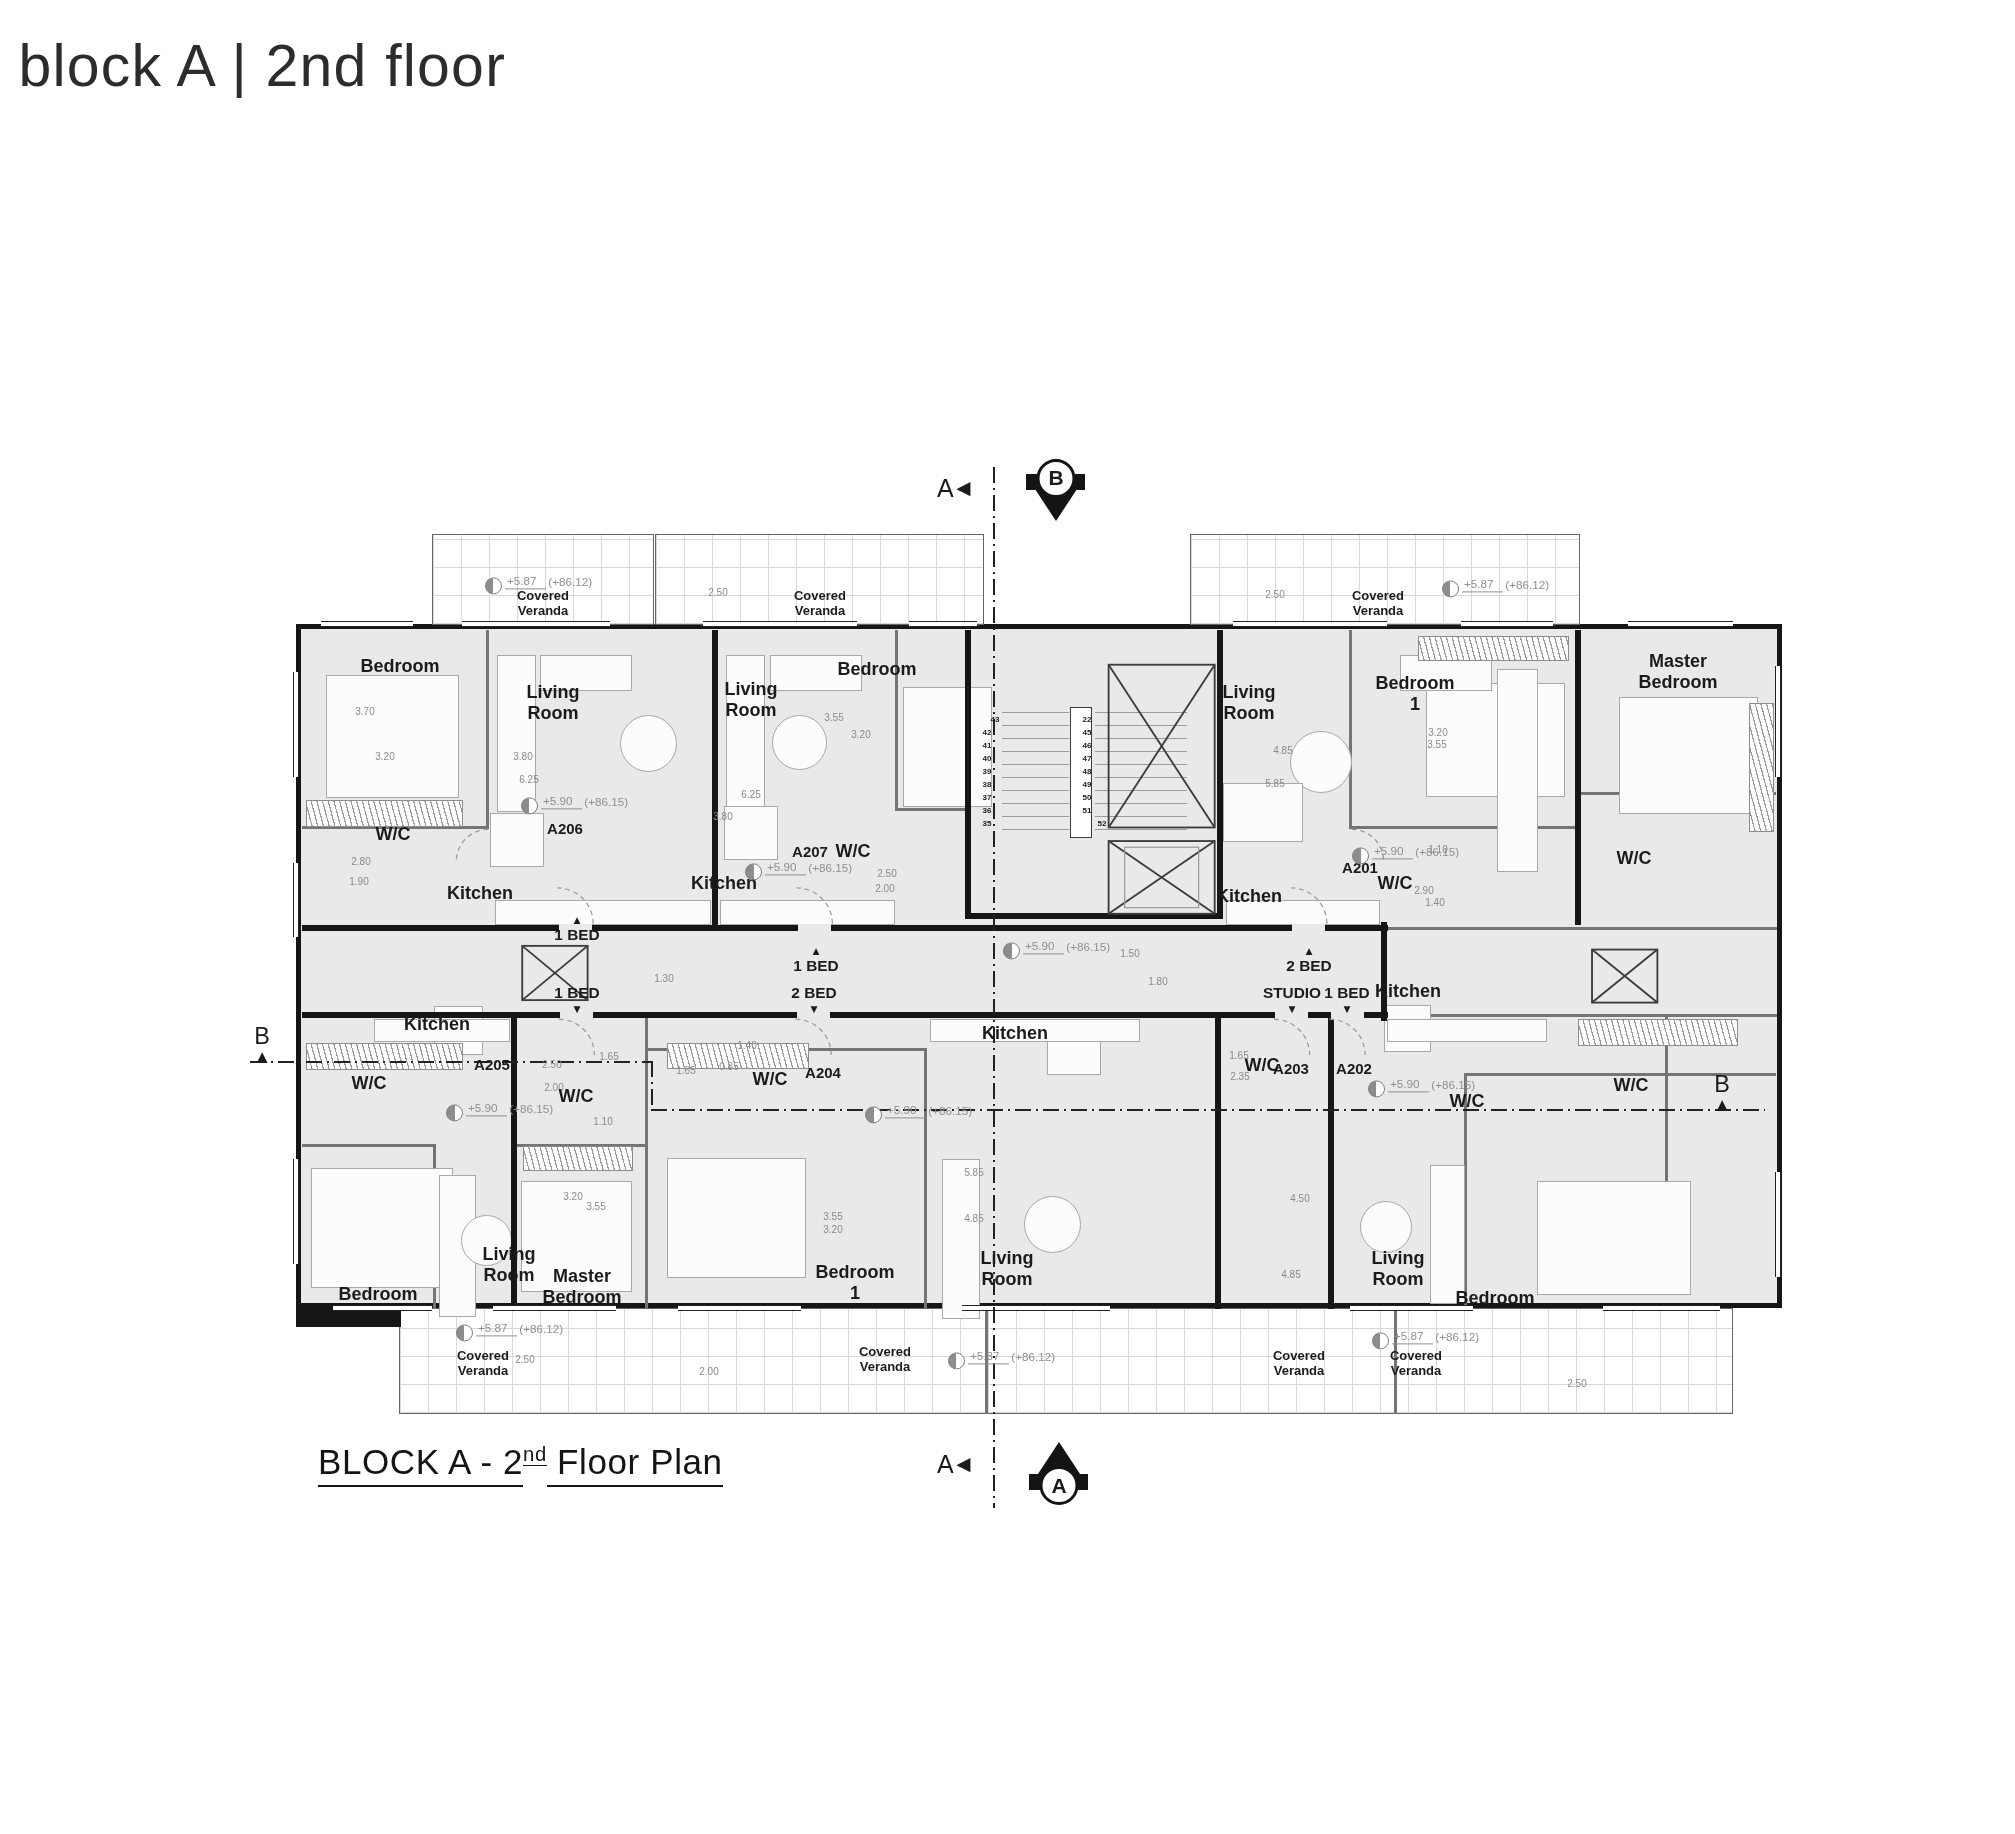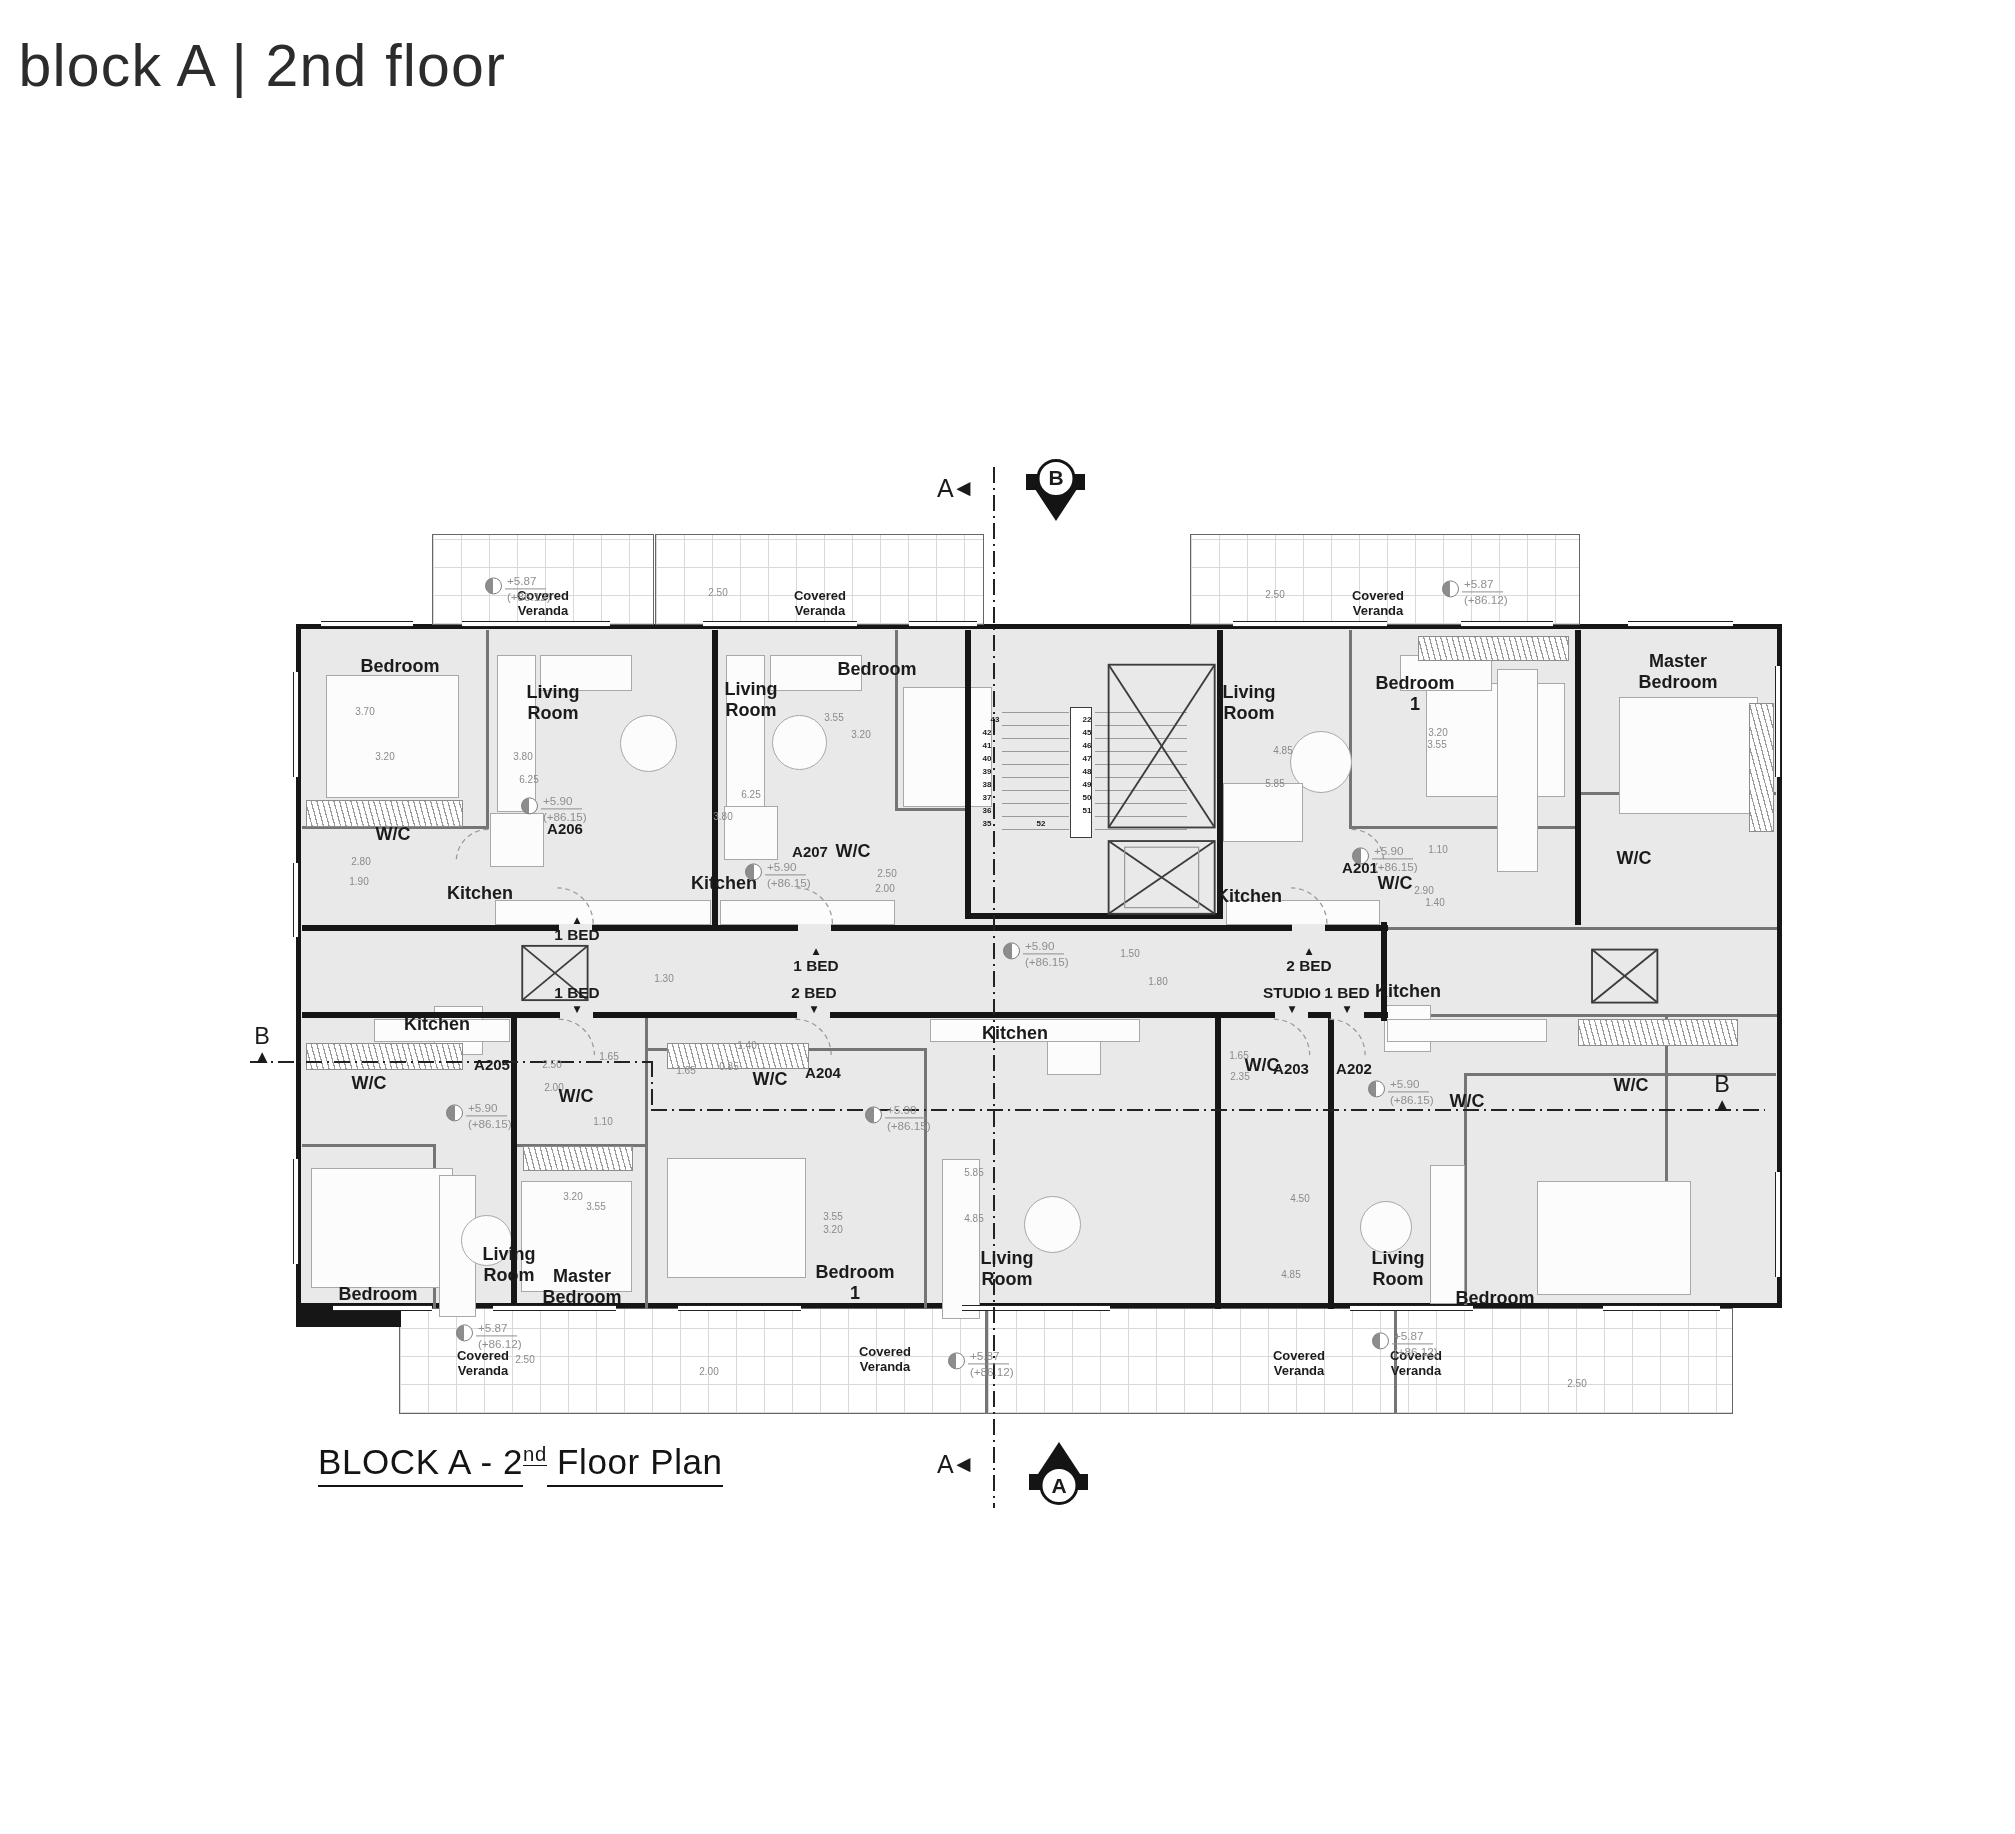--- a/index.html
+++ b/index.html
@@ -15,21 +15,21 @@
   .apt{font-weight:700;font-size:15px}
   .ent{font-weight:700;font-size:15.4px}
   .tri{font-size:11.7px}
   .dim{font-size:10px;color:#8a8a8a}
   .stairnum{font-weight:700;font-size:8px}
 
   
   .elev{position:absolute;display:flex;align-items:flex-start;gap:3.1px;transform:translate(-8px,-8.6px);z-index:6}
   .esym{width:15px;height:15px;border-radius:50%;border:1.2px solid #7d7d7d;flex:none;margin-top:2.5px;
         background:linear-gradient(90deg,#8d8d8d 50%,#fff 50%)}
-  .etxt{display:flex;flex-direction:column;align-items:flex-start;font-size:11.7px;color:#8f8f8f}
+  .etxt{display:flex;flex-direction:row;align-items:flex-start;font-size:11.7px;color:#8f8f8f}
   .elv{border-bottom:1.2px solid #8f8f8f;padding:0 10px 0.6px 1.8px}
   .edt{padding:1.2px 1.8px 0}
 
   
   .bld{position:absolute;left:296px;top:624px;width:1486px;height:684px;background:#e9e9e9;
        border:5.5px solid #161616;box-sizing:border-box;z-index:1}
   .vrd{position:absolute;background:
        repeating-linear-gradient(0deg,#d9d9d9 0 0.6px,transparent 0.6px 28px),
        repeating-linear-gradient(90deg,#d9d9d9 0 0.6px,transparent 0.6px 28px),#fff;
        border:1.2px solid #666;box-sizing:border-box;z-index:1}
@@ -476,21 +476,21 @@
     <div class="lbl stairnum" style="left: 987px; top: 811px;">36</div>
     <div class="lbl stairnum" style="left: 987px; top: 824px;">35</div>
     <div class="lbl stairnum" style="left: 1087px; top: 720px;">22</div>
     <div class="lbl stairnum" style="left: 1087px; top: 733px;">45</div>
     <div class="lbl stairnum" style="left: 1087px; top: 746px;">46</div>
     <div class="lbl stairnum" style="left: 1087px; top: 759px;">47</div>
     <div class="lbl stairnum" style="left: 1087px; top: 772px;">48</div>
     <div class="lbl stairnum" style="left: 1087px; top: 785px;">49</div>
     <div class="lbl stairnum" style="left: 1087px; top: 798px;">50</div>
     <div class="lbl stairnum" style="left: 1087px; top: 811px;">51</div>
-    <div class="lbl stairnum" style="left: 1041px; top: 824px;">52</div>
+    <div class="lbl stairnum" style="left: 1102px; top: 824px;">52</div>
     <div class="tr" style="left: 1002px; top: 712px; width: 67px;"></div>
     <div class="tr" style="left: 1095px; top: 712px; width: 92px;"></div>
     <div class="tr" style="left: 1002px; top: 725px; width: 67px;"></div>
     <div class="tr" style="left: 1095px; top: 725px; width: 92px;"></div>
     <div class="tr" style="left: 1002px; top: 738px; width: 67px;"></div>
     <div class="tr" style="left: 1095px; top: 738px; width: 92px;"></div>
     <div class="tr" style="left: 1002px; top: 751px; width: 67px;"></div>
     <div class="tr" style="left: 1095px; top: 751px; width: 92px;"></div>
     <div class="tr" style="left: 1002px; top: 764px; width: 67px;"></div>
     <div class="tr" style="left: 1095px; top: 764px; width: 92px;"></div>

